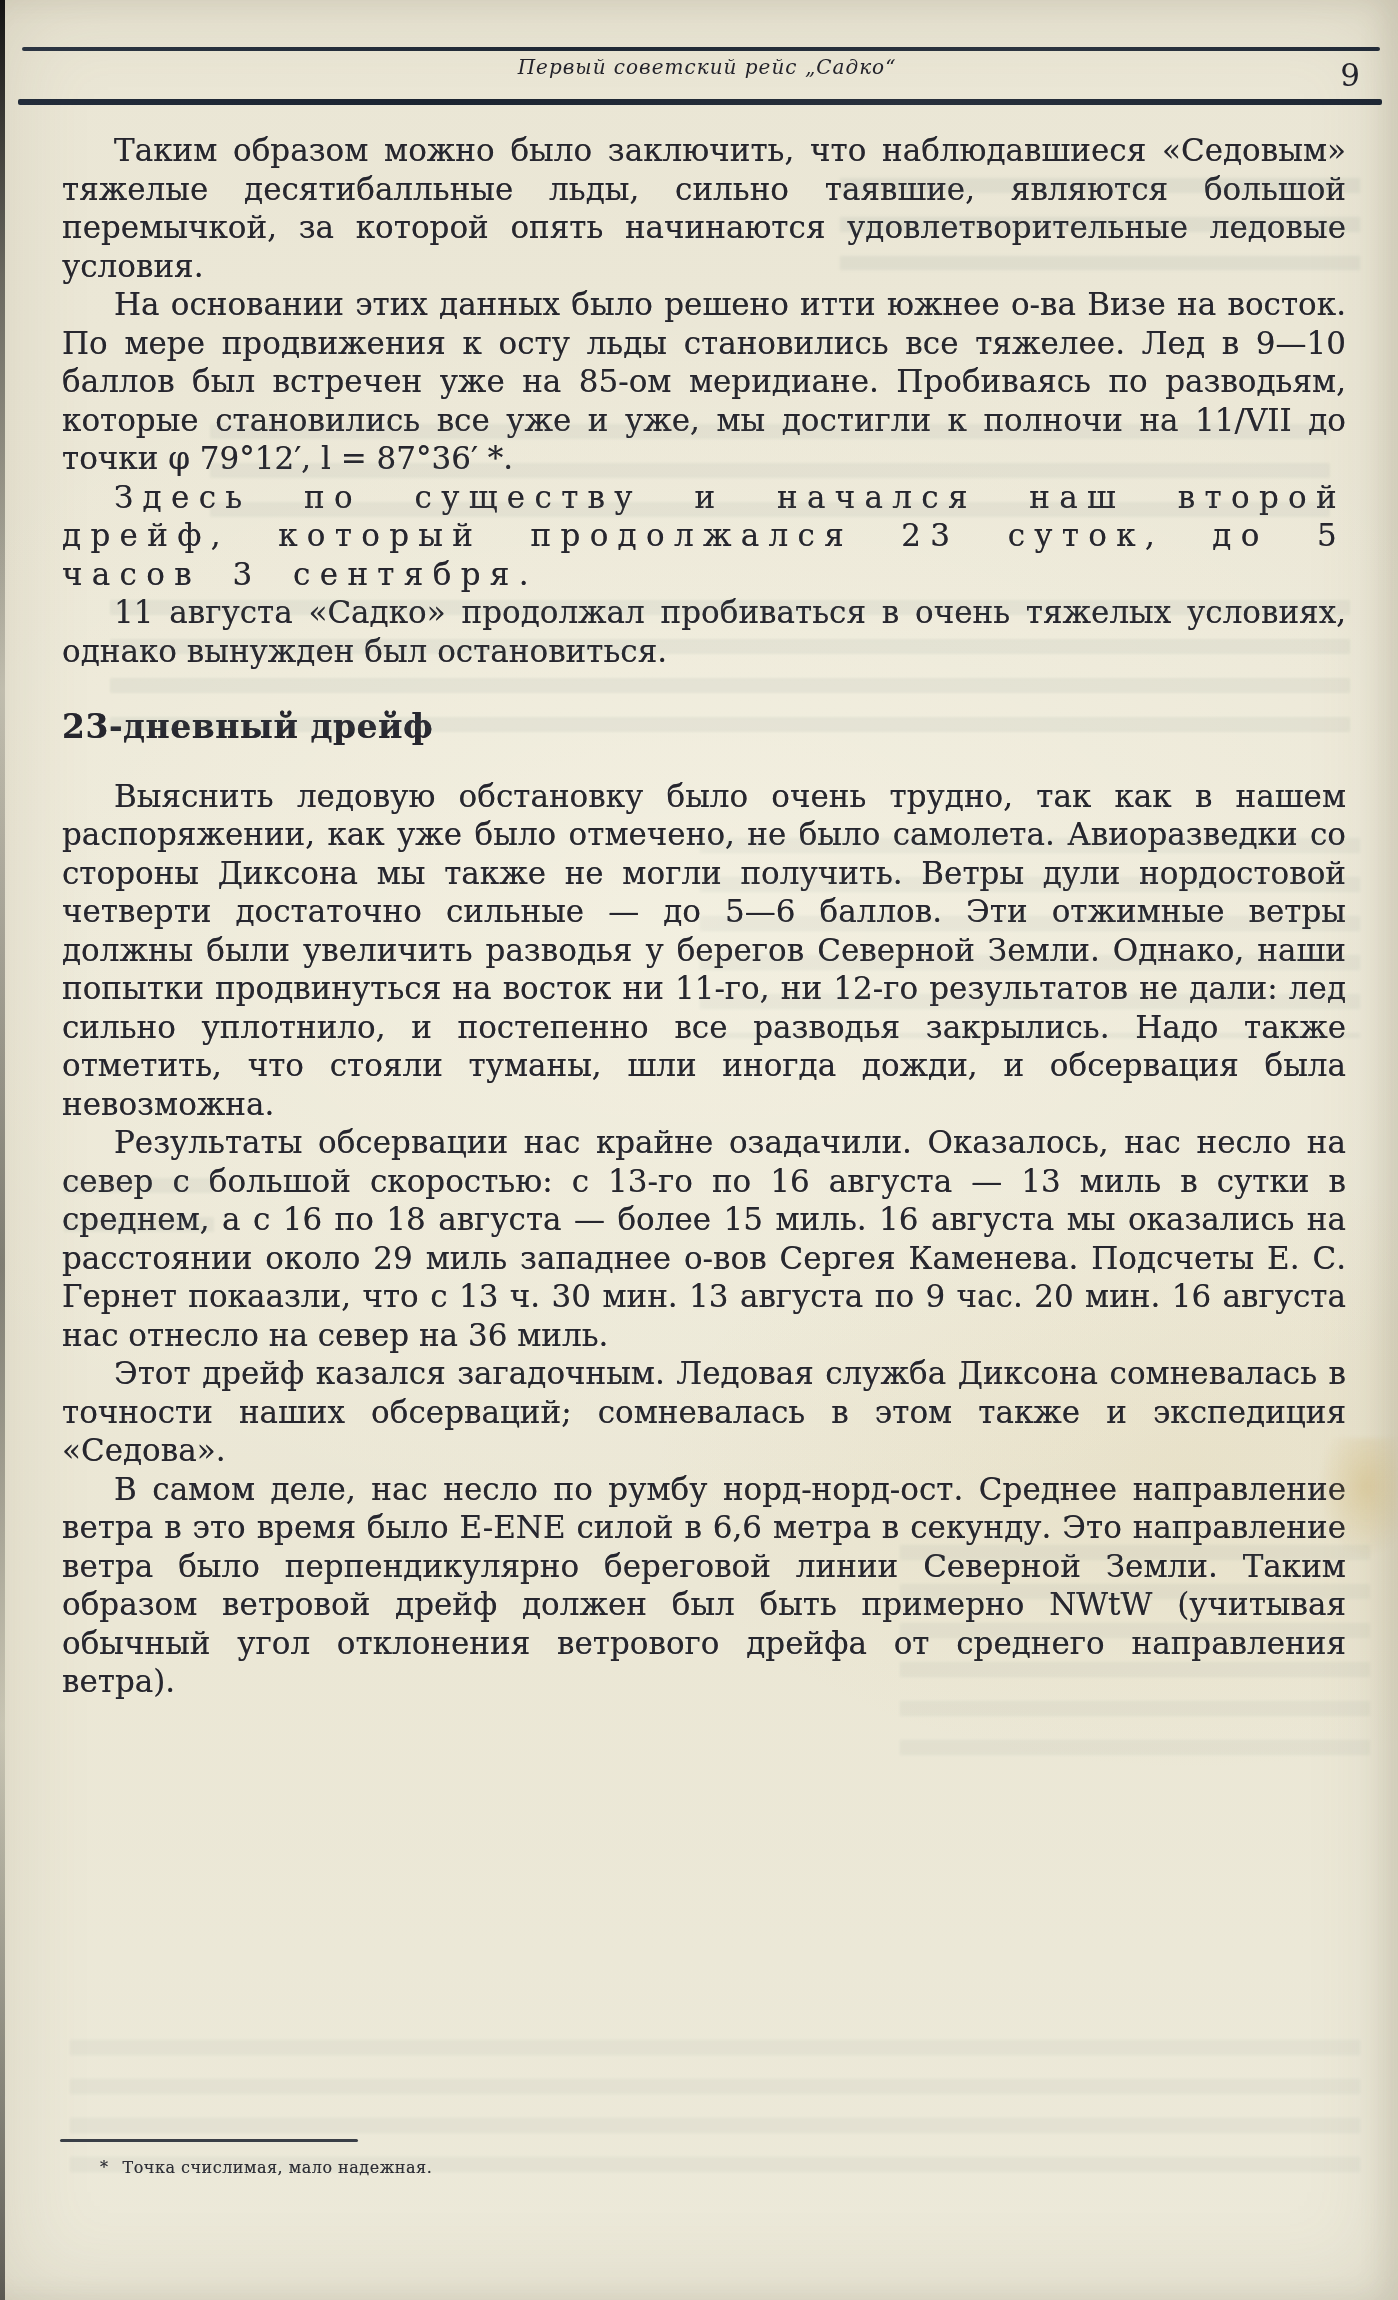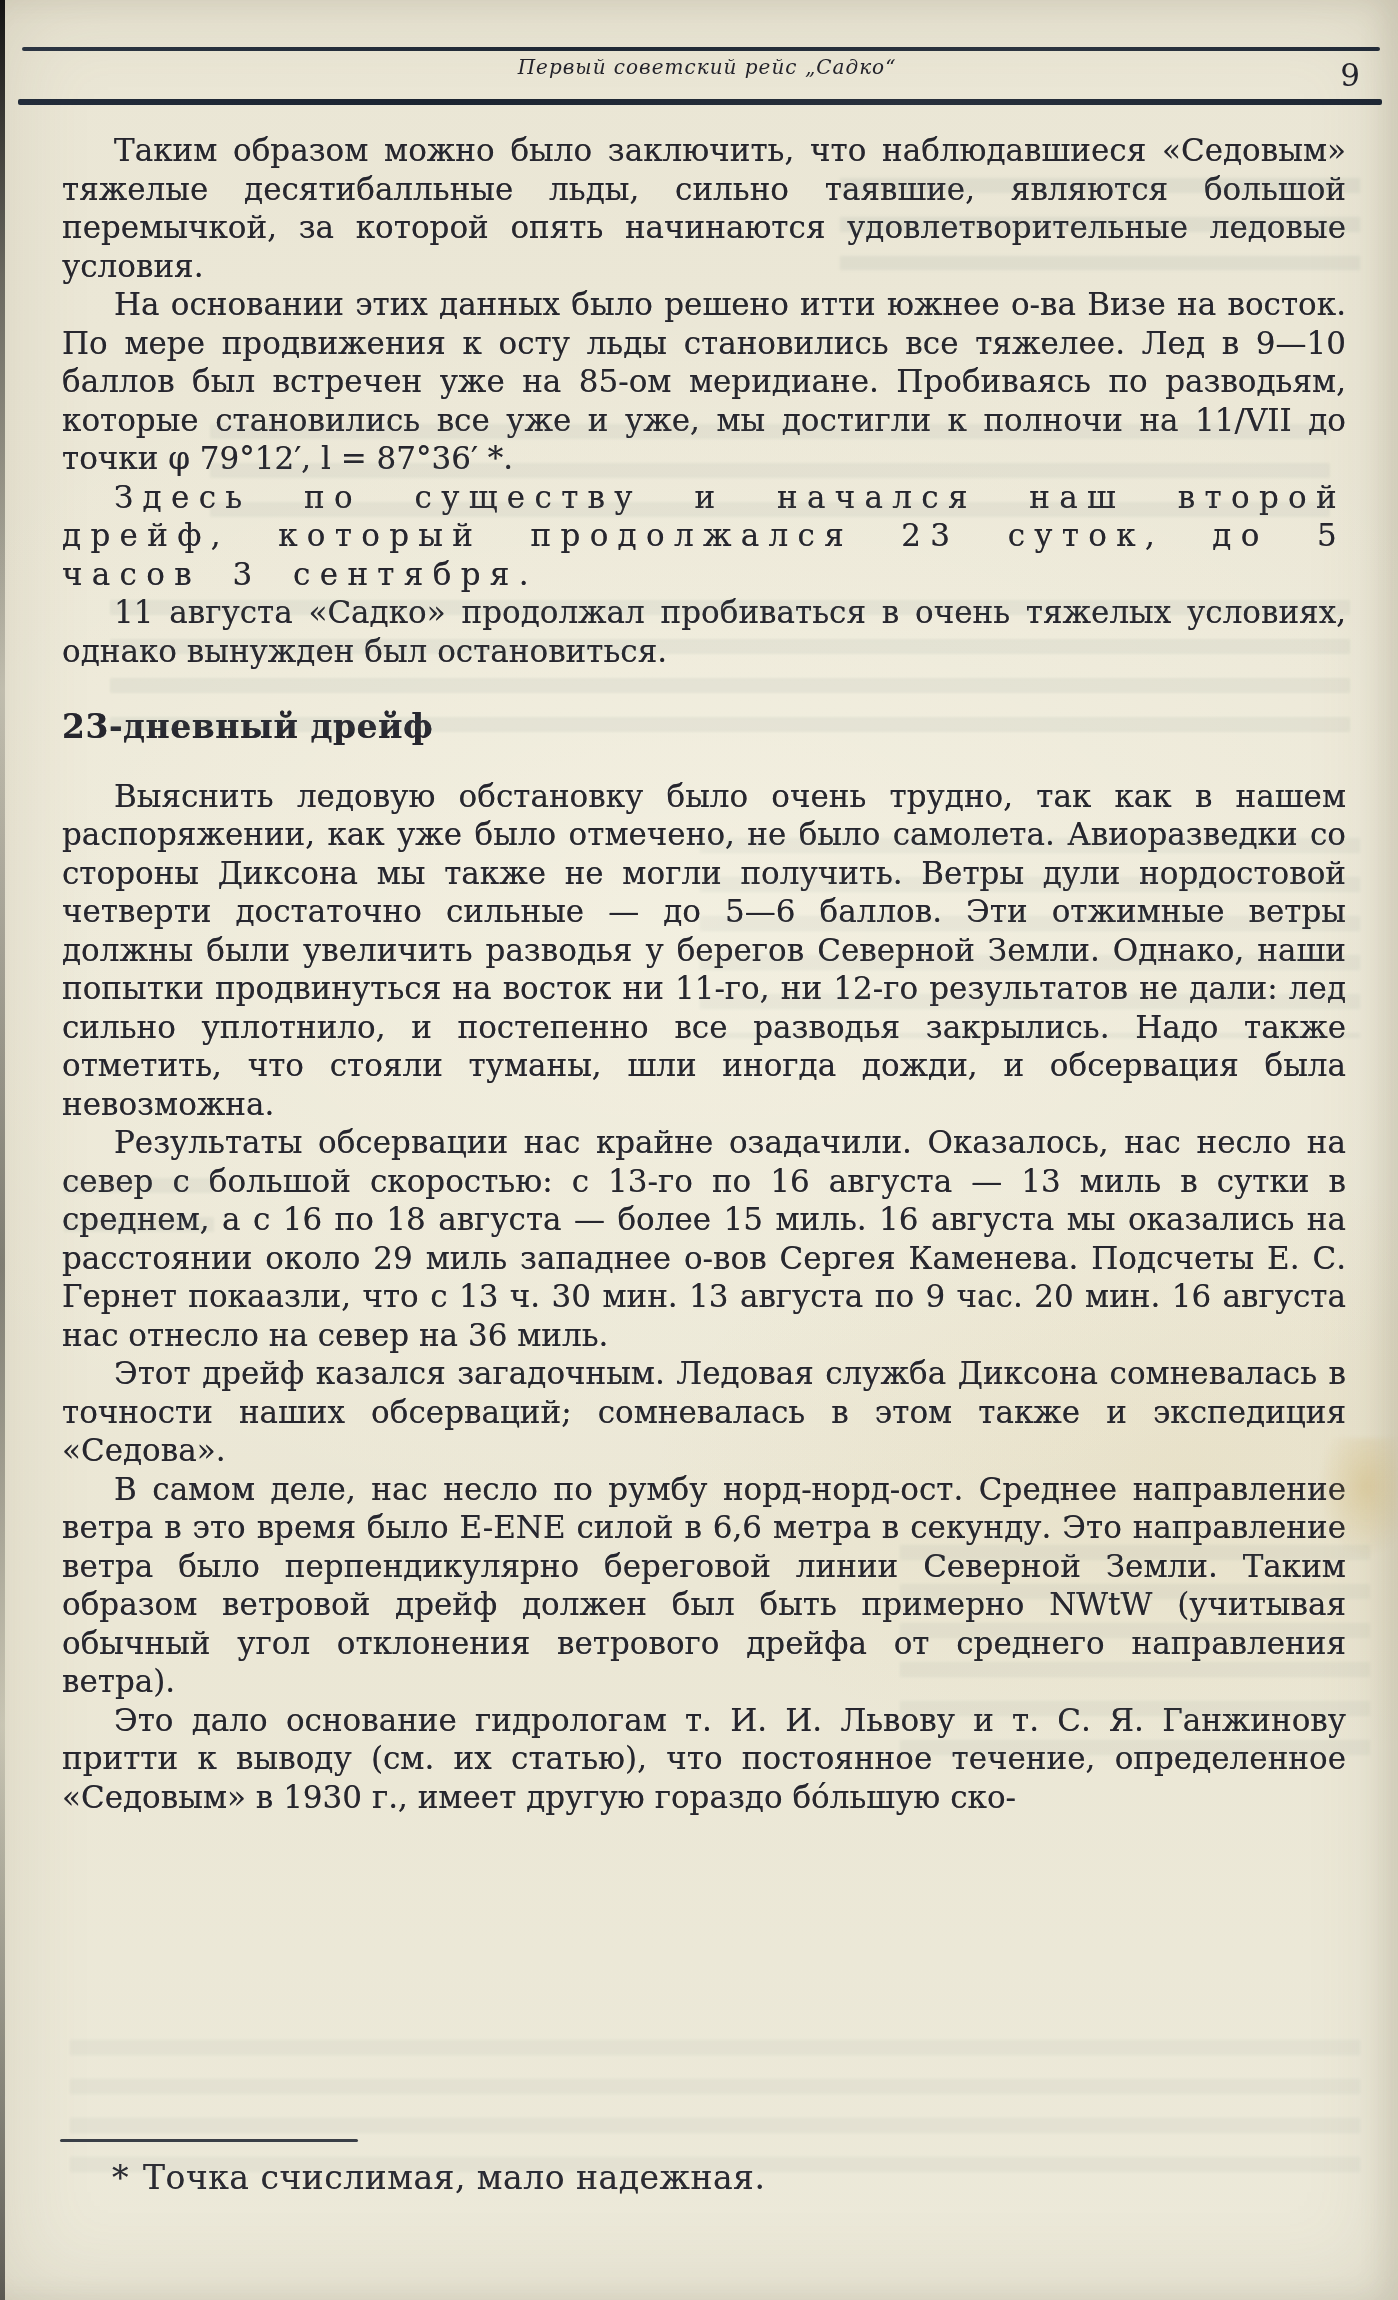--- a/index.html
+++ b/index.html
@@ -47,22 +47,22 @@
   .para{margin:0;text-indent:52px;}
   .para.spaced{letter-spacing:0.30em;word-spacing:0.40em;}
   .section-heading{
     margin:38px 0 30px 0;
     font-size:33px;font-weight:bold;
     text-indent:0;letter-spacing:0.5px;
     text-align:left;
   }
   .footnote-rule{top:2139px;left:60px;width:298px;height:3px;background:#3a3f47;}
   .footnote{
-    position:absolute;top:2158px;left:76px;width:1200px;
-    font-size:33px;letter-spacing:0.5px;color:#2a2a32;
+    position:absolute;top:2158px;left:64px;width:1200px;
+    font-size:16px;letter-spacing:0.5px;color:#2a2a32;
     text-shadow:0 0 0.5px rgba(40,40,48,0.5);
   }
   .footnote .marker{padding:0 14px 0 36px;}
   
   .ghost{
     position:absolute;
     background:repeating-linear-gradient(180deg,
       rgba(96,118,110,0.085) 0px, rgba(96,118,110,0.085) 15px,
       rgba(96,118,110,0) 15px, rgba(96,118,110,0) 39px);
     filter:blur(1.6px);
@@ -102,21 +102,20 @@
     <p class="para">На основании этих данных было решено итти южнее о-ва Визе на восток. По мере продвижения к осту льды становились все тяжелее. Лед в 9—10 баллов был встречен уже на 85-ом меридиане. Пробиваясь по разводьям, которые становились все уже и уже, мы достигли к полночи на 11/VII до точки φ 79°12′, l = 87°36′ *.</p>
     <p class="para spaced">Здесь по существу и начался наш второй дрейф, который продолжался 23 суток, до 5 часов 3 сентября.</p>
     <p class="para">11 августа «Садко» продолжал пробиваться в очень тяжелых условиях, однако вынужден был остановиться.</p>
 
     <h2 class="section-heading">23-дневный дрейф</h2>
 
     <p class="para">Выяснить ледовую обстановку было очень трудно, так как в нашем распоряжении, как уже было отмечено, не было самолета. Авиоразведки со стороны Диксона мы также не могли получить. Ветры дули нордостовой четверти достаточно сильные — до 5—6 баллов. Эти отжимные ветры должны были увеличить разводья у берегов Северной Земли. Однако, наши попытки продвинуться на восток ни 11-го, ни 12-го результатов не дали: лед сильно уплотнило, и постепенно все разводья закрылись. Надо также отметить, что стояли туманы, шли иногда дожди, и обсервация была невозможна.</p>
     <p class="para">Результаты обсервации нас крайне озадачили. Оказалось, нас несло на север с большой скоростью: с 13-го по 16 августа — 13 миль в сутки в среднем, а с 16 по 18 августа — более 15 миль. 16 августа мы оказались на расстоянии около 29 миль западнее о-вов Сергея Каменева. Подсчеты Е. С. Гернет покаазли, что с 13 ч. 30 мин. 13 августа по 9 час. 20 мин. 16 августа нас отнесло на север на 36 миль.</p>
     <p class="para">Этот дрейф казался загадочным. Ледовая служба Диксона сомневалась в точности наших обсерваций; сомневалась в этом также и экспедиция «Седова».</p>
     <p class="para">В самом деле, нас несло по румбу норд-норд-ост. Среднее направление ветра в это время было E-ENE силой в 6,6 метра в секунду. Это направление ветра было перпендикулярно береговой линии Северной Земли. Таким образом ветровой дрейф должен был быть примерно NWtW (учитывая обычный угол отклонения ветрового дрейфа от среднего направления ветра).</p>
-    <p class="para">Это дало основание гидрологам т. И. И. Львову и т. С. Я. Ганжинову притти к выводу (см. их статью), что постоянное течение, определенное «Седовым» в 1930 г., имеет другую гораздо бо́льшую ско-</p>
   </div>
 
   <div class="rule footnote-rule"></div>
   <div class="footnote">
     <span class="marker">*</span><span>Точка счислимая, мало надежная.</span>
   </div>
 
   <div class="ghost g1"></div>
   <div class="ghost g2"></div>
   <div class="ghost g3"></div>

